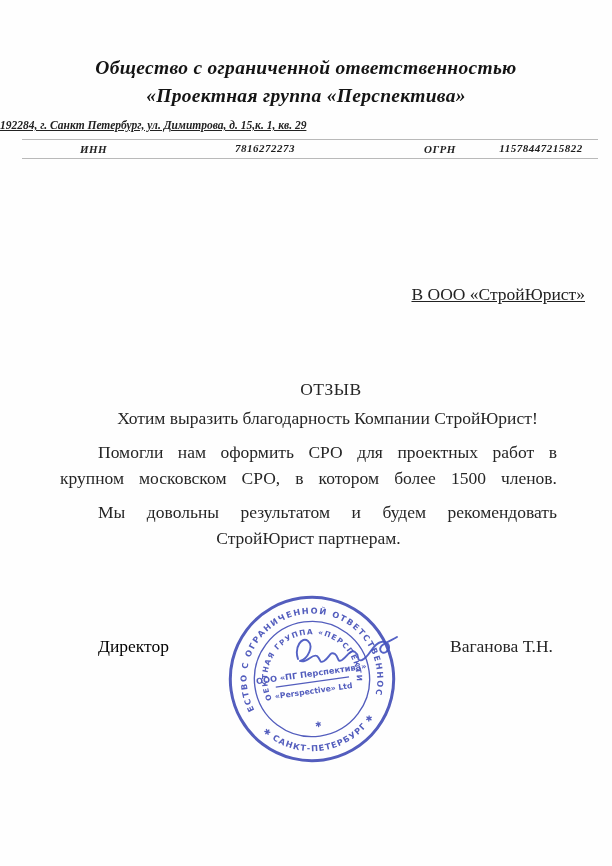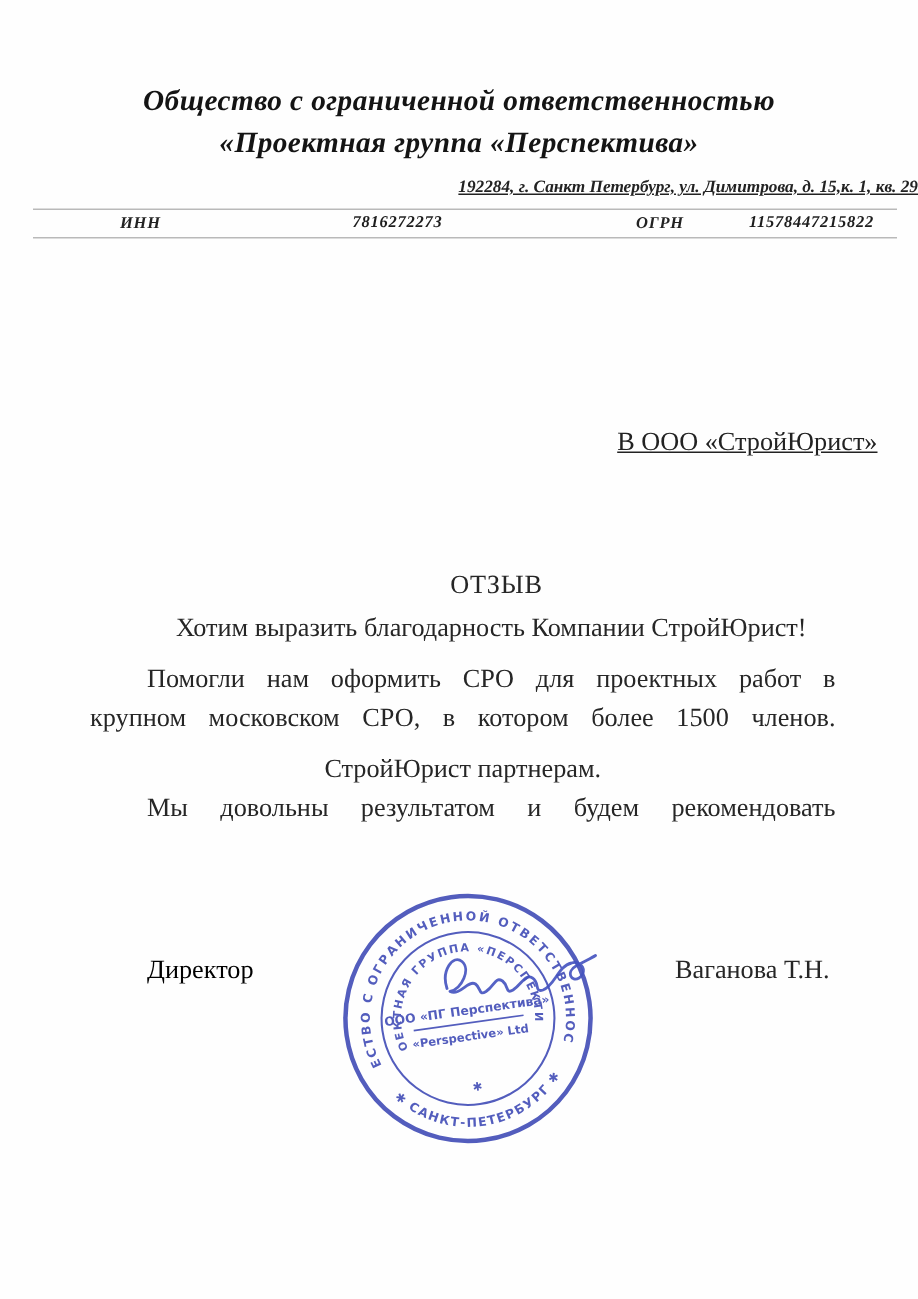--- a/index.html
+++ b/index.html
@@ -16,25 +16,24 @@
   
   .org-line {
     left:0; right:0; text-align:center;
     font-weight:bold; font-style:italic;
     font-size:19.5px; color:#141414;
     letter-spacing:0.3px;
   }
   .org-line1 { top:57px; }
   .org-line2 { top:85px; }
   .address-line {
-    top:119px; left:0; right:0; text-align:right;
+    top:119px; left:0; right:16px; text-align:left;
     font-weight:bold; font-style:italic;
     font-size:11.5px; text-decoration:underline;
     color:#222;
-    padding-left:20px;
   }
   .rule { height:1px; background:#b9b9b9; left:22px; width:576px; }
   .rule-top { top:139px; }
   .rule-bottom { top:158px; }
   .reg-label {
     top:143px; font-weight:bold; font-style:italic;
     font-size:11px; color:#222; letter-spacing:0.5px;
   }
   .reg-value {
     top:142px; font-weight:bold; font-style:italic;
@@ -103,22 +102,22 @@
 
 <div class="abs body-col">
   <div class="para">
     <div class="ln indent">Хотим выразить благодарность Компании СтройЮрист!</div>
   </div>
   <div class="para">
     <div class="ln indent jline">Помогли нам оформить СРО для проектных работ в</div>
     <div class="ln jline">крупном московском СРО, в котором более 1500 членов.</div>
   </div>
   <div class="para">
+    <div class="ln indent jline">Мы довольны результатом и будем рекомендовать</div>
     <div class="ln">СтройЮрист партнерам.</div>
-    <div class="ln indent jline">Мы довольны результатом и будем рекомендовать</div>
   </div>
 </div>
 
 <div class="abs director-label">Директор</div>
 <div class="abs signer-name">Ваганова Т.Н.</div>
 
 <svg class="abs stamp-wrap" viewBox="0 0 200 200" xmlns="http://www.w3.org/2000/svg">
   <defs>
     <path id="arc-outer-top" d="M 28.6,126 A 76,76 0 1 1 171.4,126" fill="none"></path>
     <path id="arc-outer-bottom" d="M 31.2,148.2 A 84,84 0 0 0 168.8,148.2" fill="none"></path>

